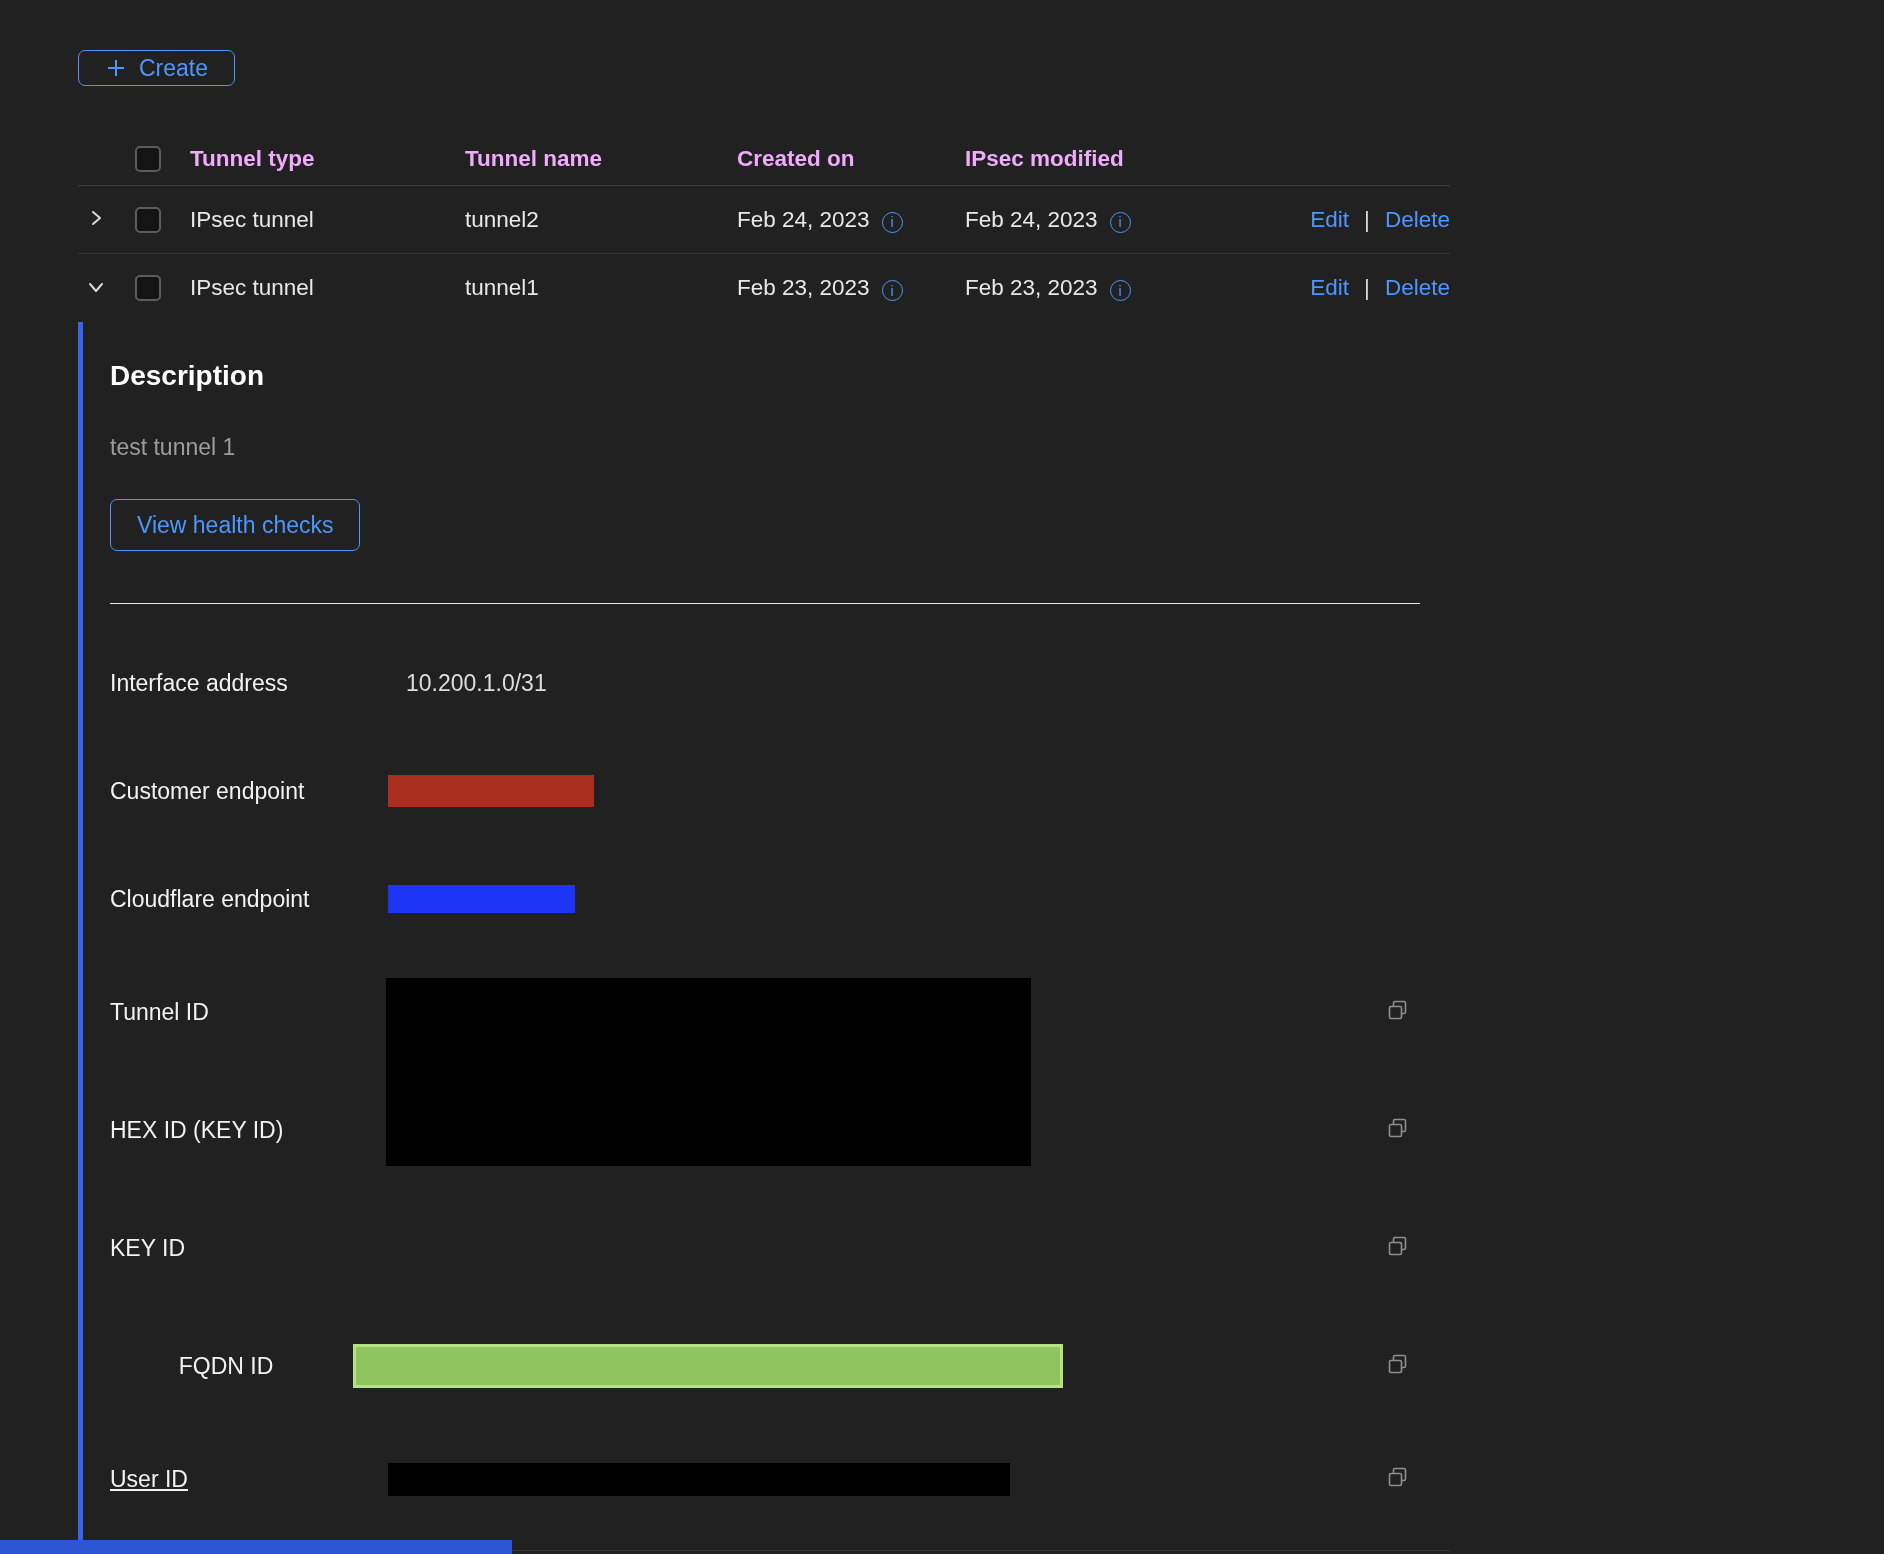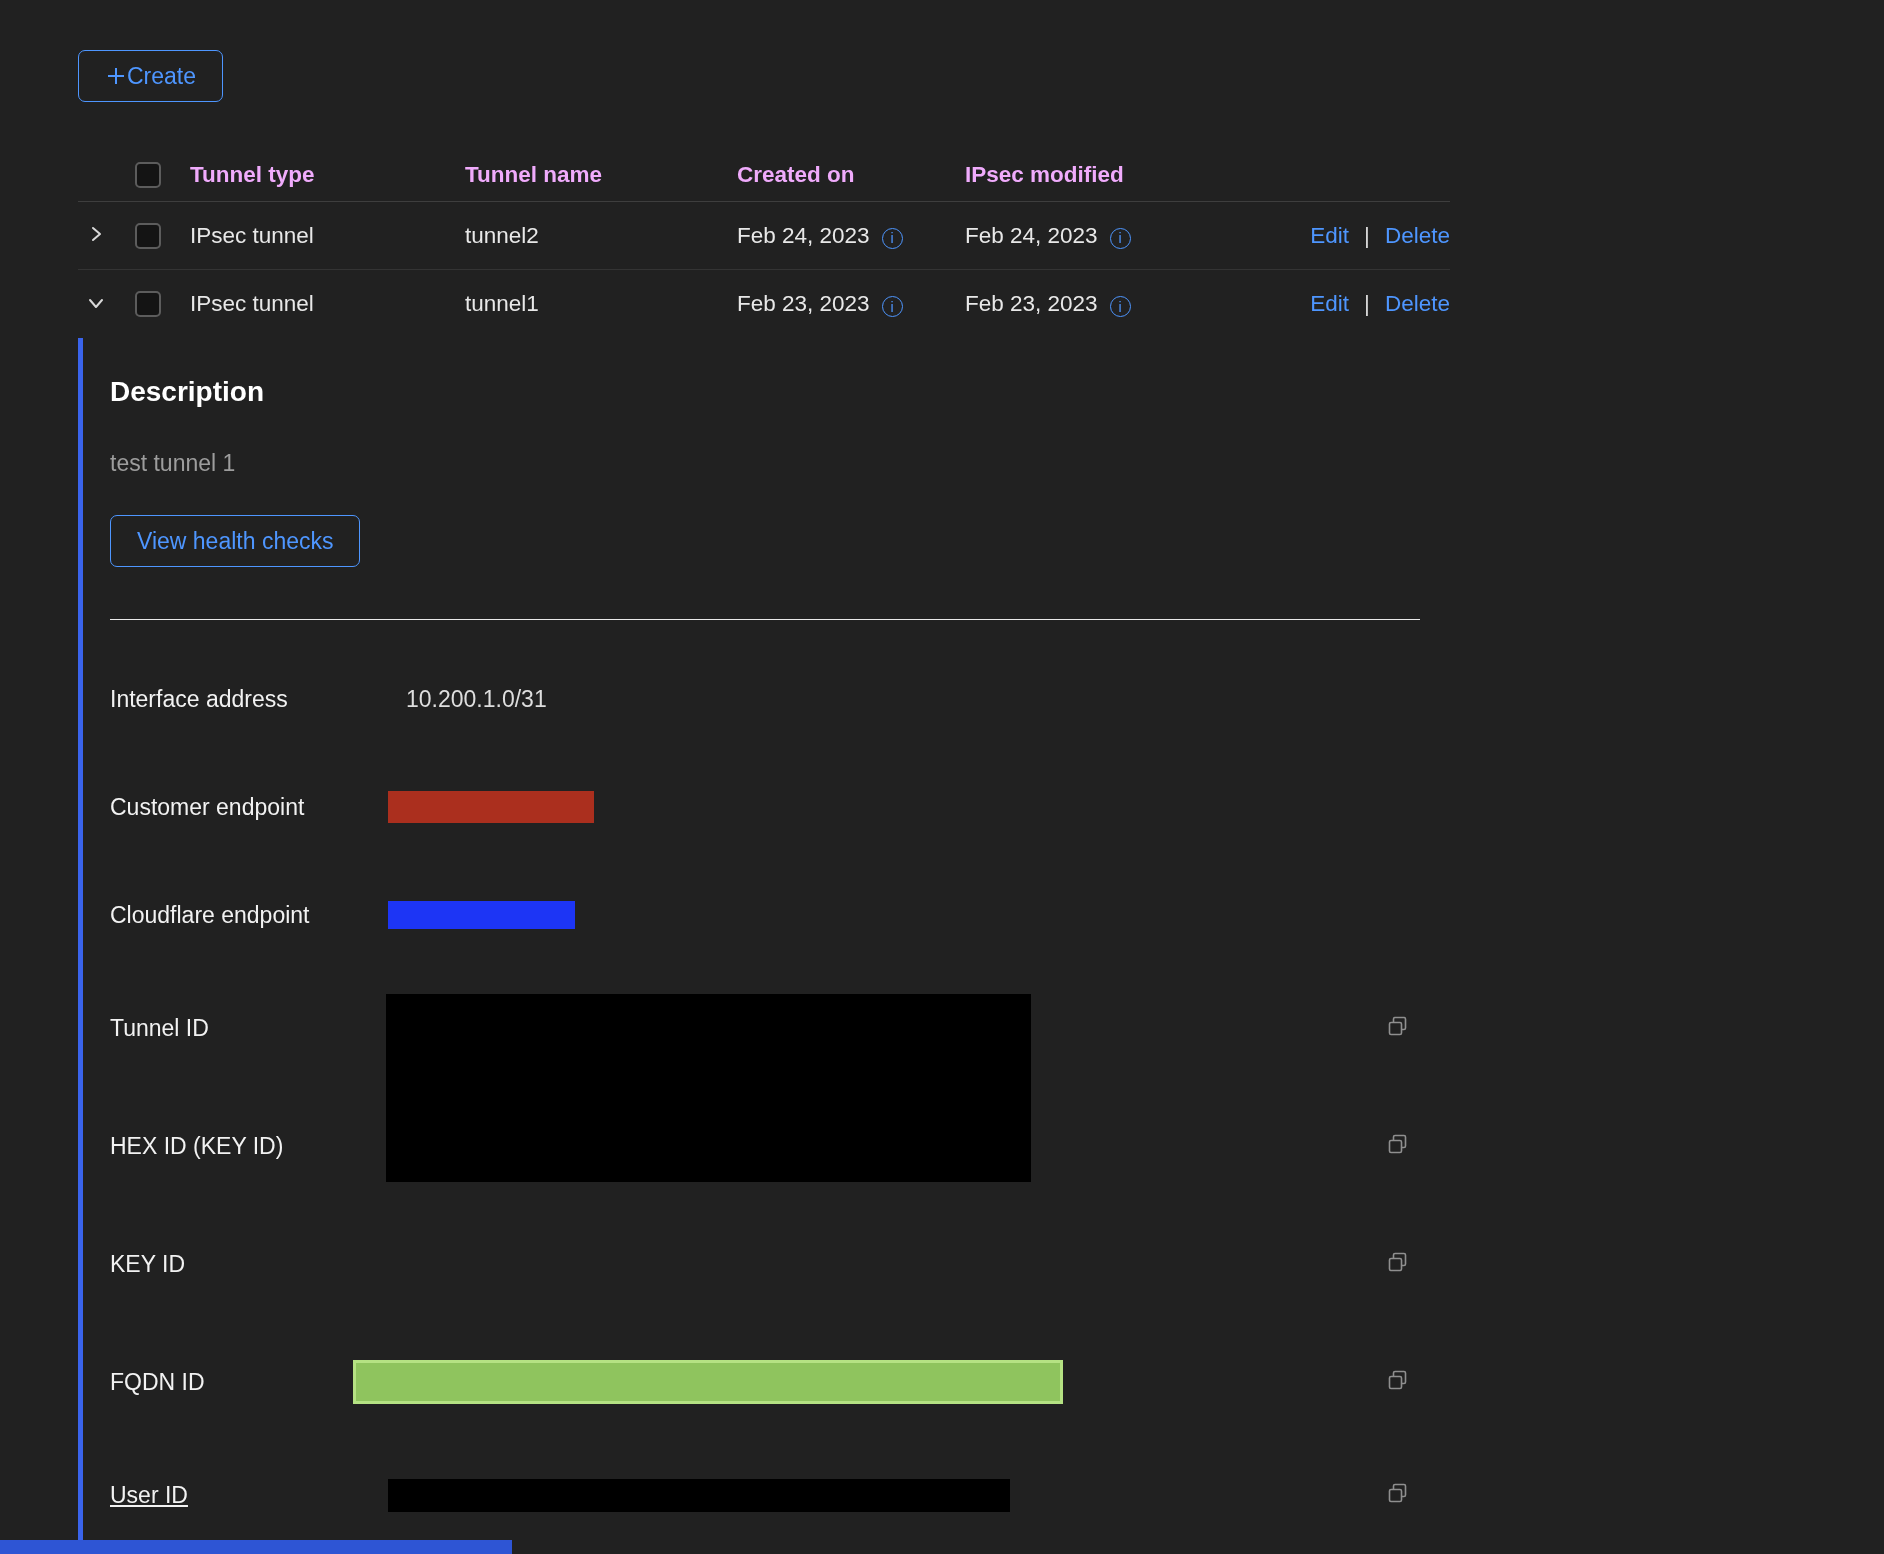--- a/index.html
+++ b/index.html
@@ -7,23 +7,23 @@
   .page {
     position:relative;
     width:1884px; height:1554px;
     background:#212121;
     font-family:"Liberation Sans", sans-serif;
     color:#ededed;
     overflow:hidden;
   }
   
   .create-btn {
-    display:inline-flex; align-items:center; 
+    display:inline-flex; align-items:center; gap:12px;
     margin:50px 0 0 78px;
-    height:52px; padding:0 26px;
+    height:36px; padding:0 26px;
     background:transparent;
     border:1.5px solid #4e96ff; border-radius:7px;
     color:#4e96ff; font-size:23px;
     font-family:"Liberation Sans", sans-serif;
     cursor:pointer;
   }
   .plus-icon { display:inline-flex; }
   
   .table { margin:46px 0 0 78px; width:1372px; }
   .trow {
@@ -111,21 +111,21 @@
   }
   .redact-green { width:710px; height:44px; margin-left:-35px; border-style:solid; border-width:3px; }
   .redact-black-user { width:622px; height:33px; }
   .copy-btn {
     grid-column:3; justify-self:center;
     background:none; border:none; cursor:pointer;
     display:flex; align-items:center; justify-content:center;
     padding:0;
   }
   .r4 { grid-row:4; } .r5 { grid-row:5; } .r6 { grid-row:6; }
-  .r7 { grid-row:7; } .r8 { grid-row:8;text-decoration:underline; }
+  .r7 { grid-row:7;text-align:center; } .r8 { grid-row:8;text-decoration:underline; }
   
   .bottom-bar {
     position:absolute; left:0; bottom:0;
     width:512px; height:14px;
     background:#2e55d4;
   }
 </style>
 </head>
 <body>
 

